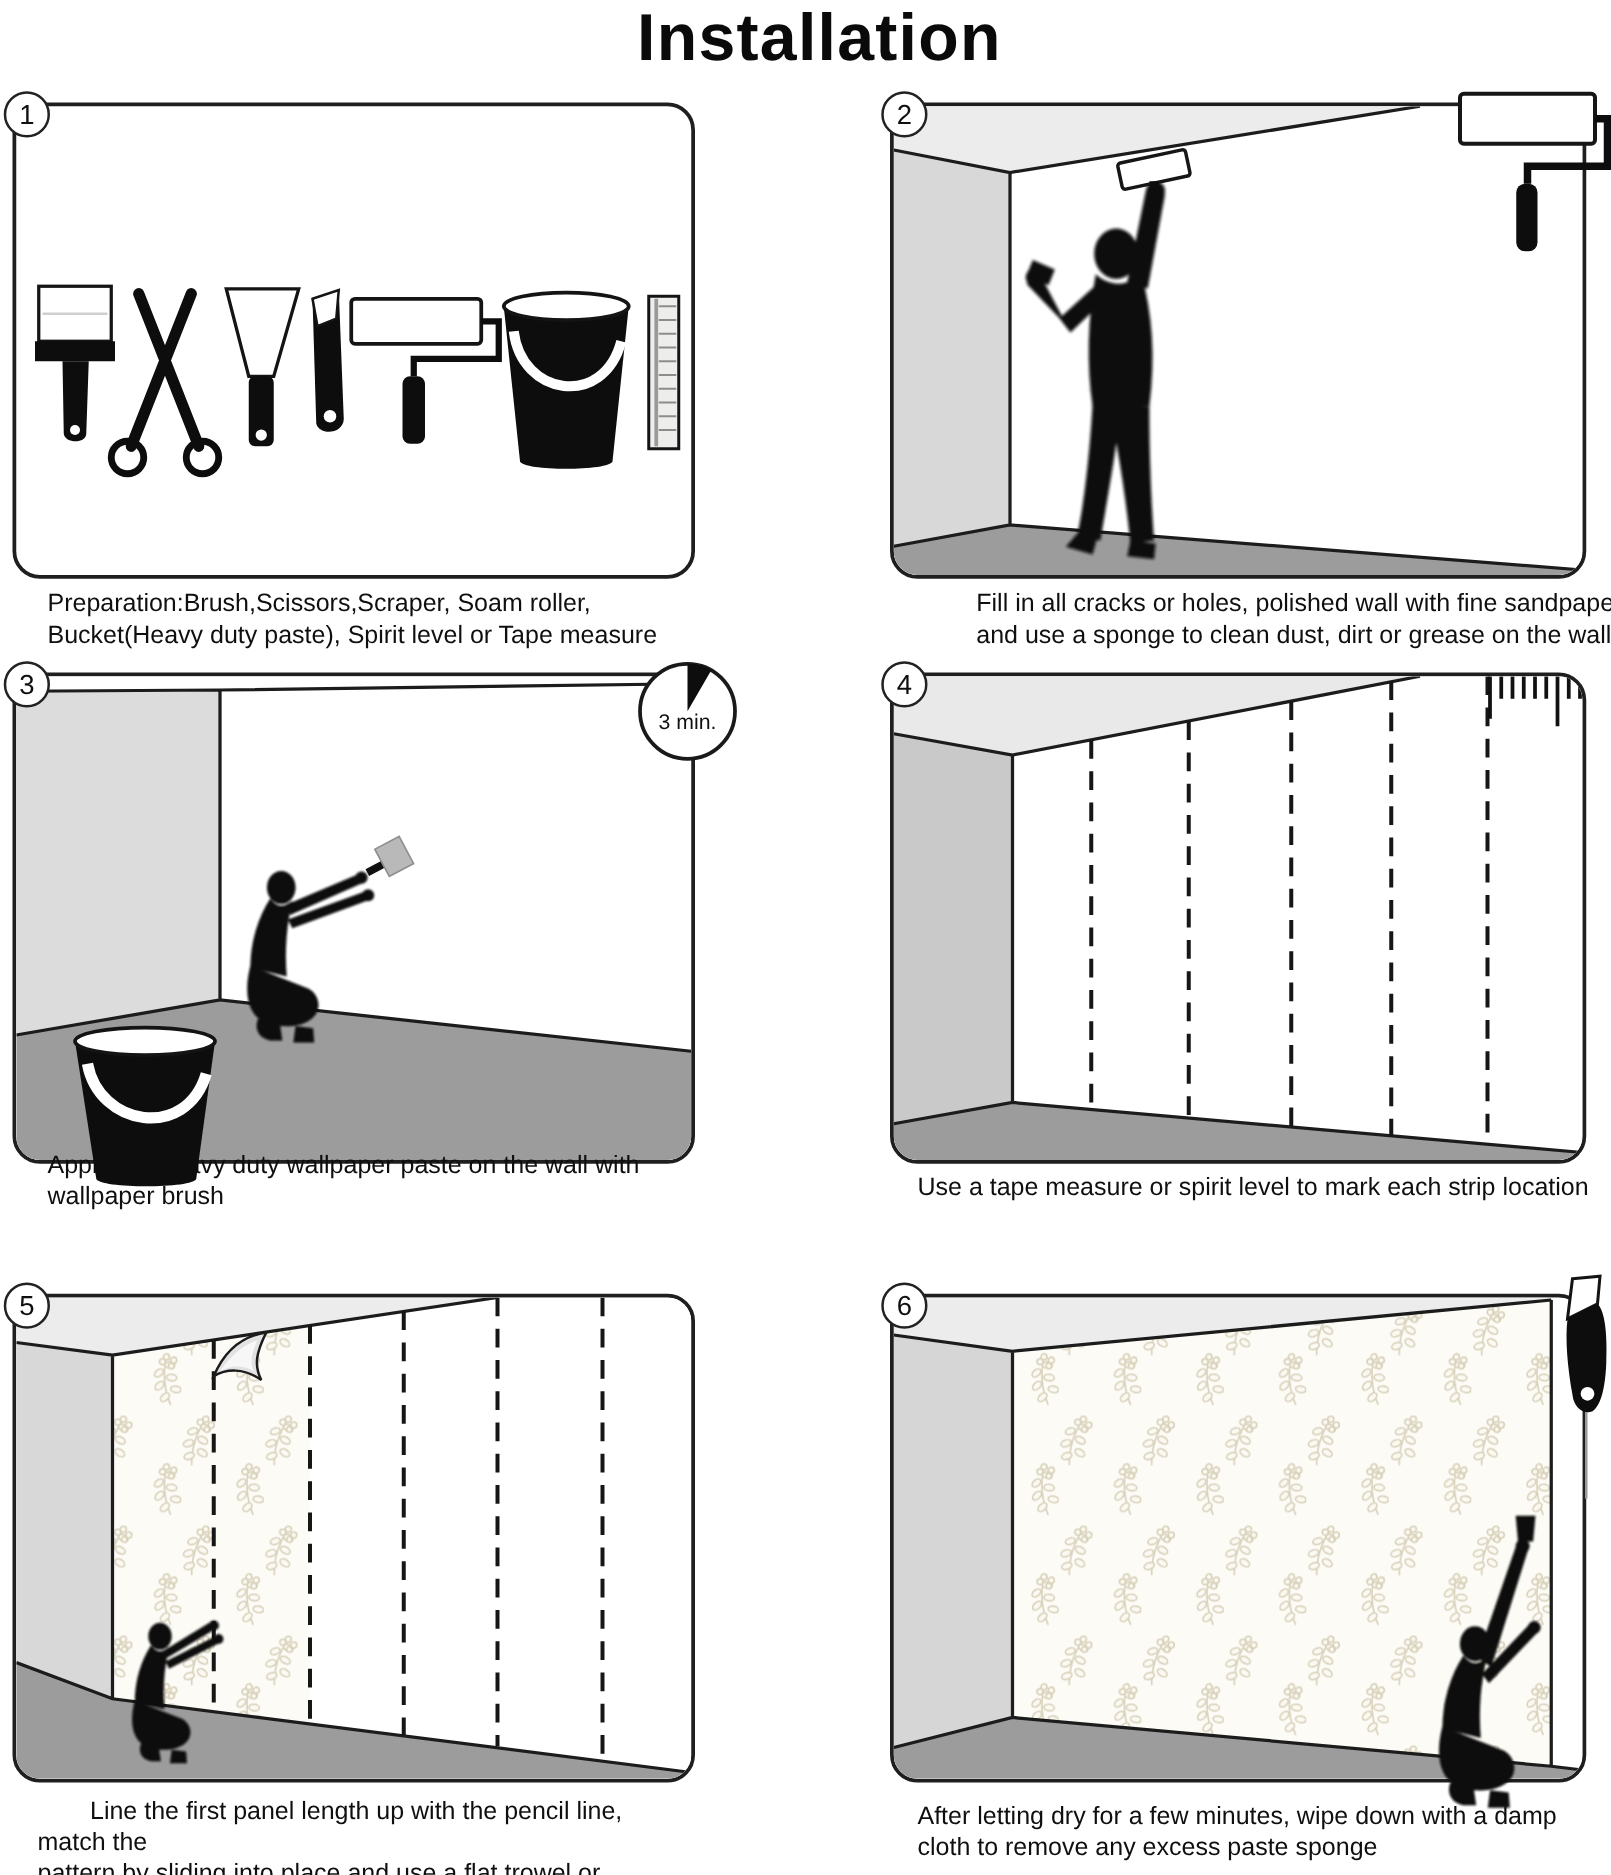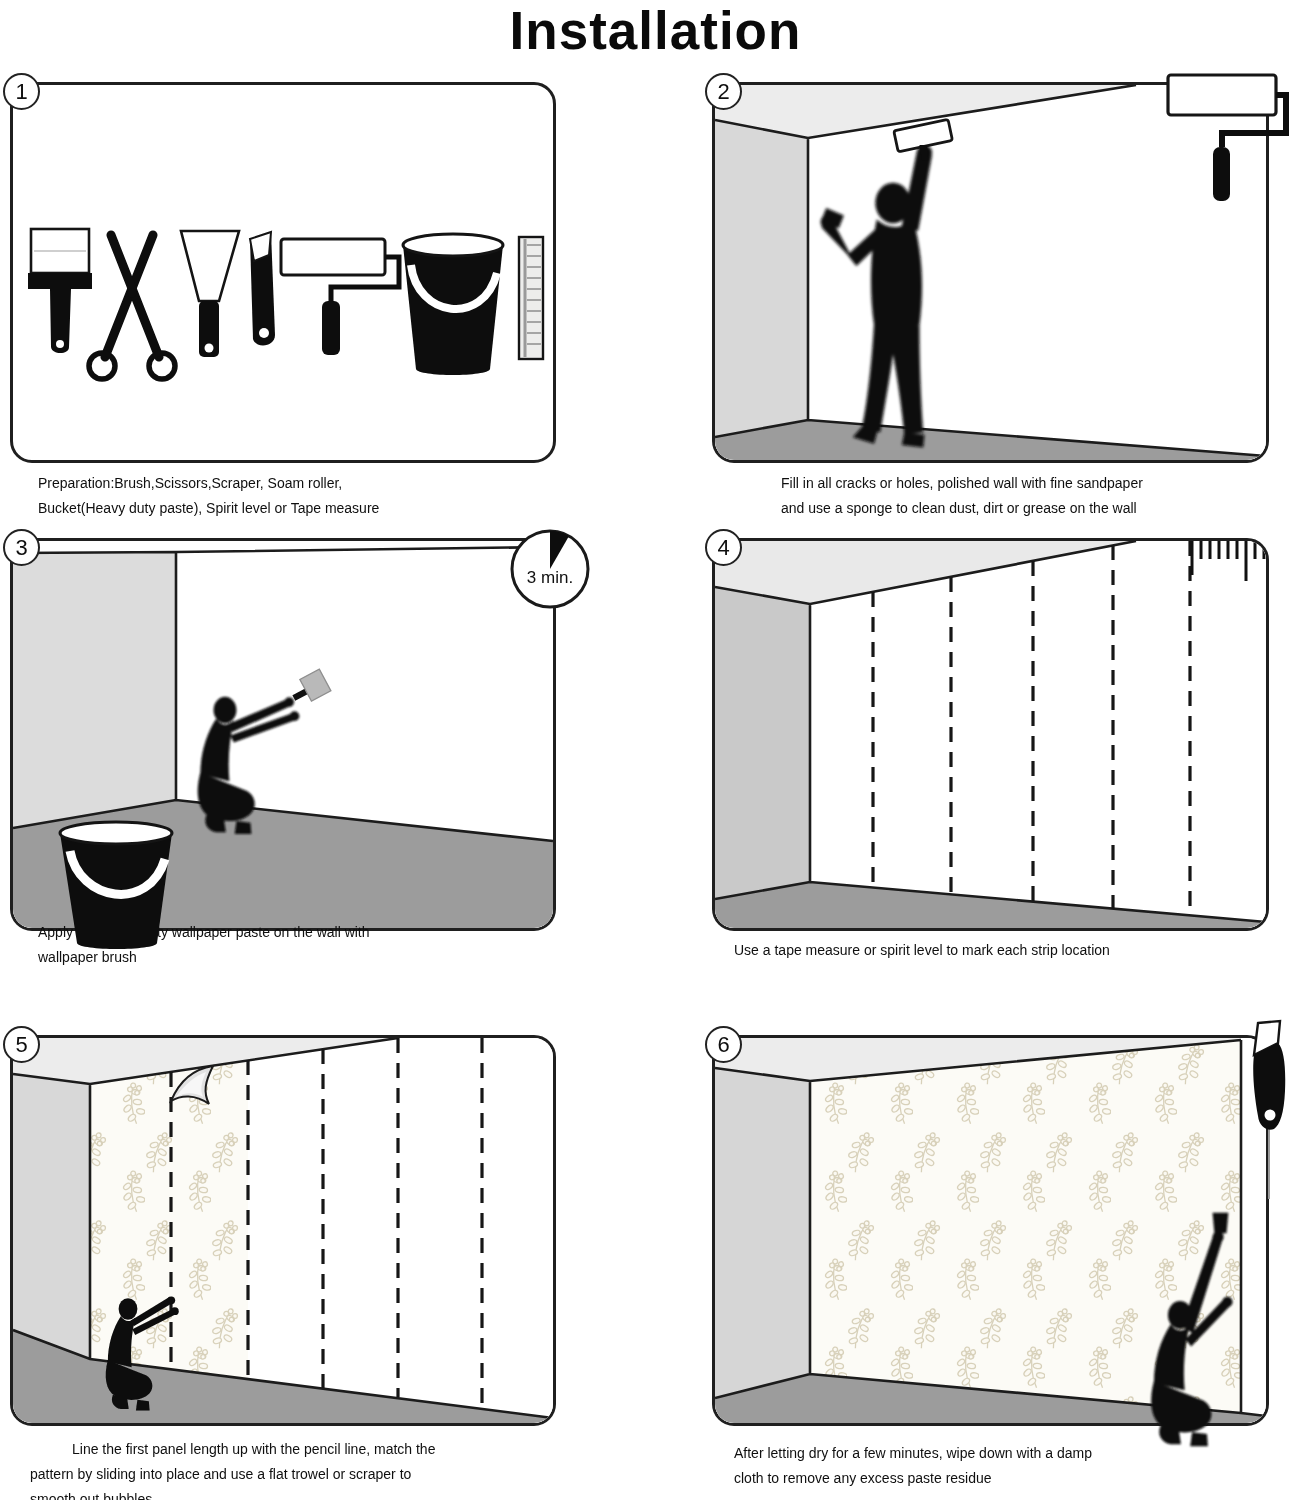--- a/index.html
+++ b/index.html
@@ -4,21 +4,21 @@
 <style>
   html,body { margin:0; padding:0; background:#ffffff; }
   body { width:1289px; height:1500px; position:relative; font-family:"Liberation Sans", sans-serif; color:#0f0f0f; overflow:hidden; }
   .title { position:absolute; top:0px; left:0; width:100%; text-align:center; font-size:53px; font-weight:bold; letter-spacing:1px; color:#0a0a0a;padding-left:11px; }
   .panel { position:absolute; }
   .frame { position:absolute; inset:0; border:3px solid #1f1f1f; border-radius:22px; overflow:hidden; background:#ffffff; }
   svg.room { display:block; width:100%; height:100%; }
   .overlay { position:absolute; z-index:5; overflow:visible; }
   .badge { position:absolute; left:-7px; top:-9px; width:33px; height:33px; background:#fff; border:2.5px solid #222;
            border-radius:50%; display:flex; align-items:center; justify-content:center; font-size:22px; z-index:7; }
-  .caption { position:absolute; font-size:14px; line-height:25px; white-space:pre-line; }
+  .caption { position:absolute; font-size:20px; line-height:25px; white-space:pre-line; }
   .indent1 { text-indent:42px; }
   
   .ln { stroke:#1c1c1c; stroke-width:2.6; fill:none; }
   .dash { stroke:#161616; stroke-width:3.2; fill:none; stroke-dasharray:15 10; }
   .f-ceil { fill:#ececec; } .f-lwall { fill:#d8d8d8; } .f-floor { fill:#9c9c9c; }
   .f-ink { fill:#0d0d0d; } .f-wh { fill:#ffffff; }
   .sil path, .sil ellipse, .sil circle { fill:#0c0c0c; }
   .sprig { stroke:#d8d1ba; stroke-width:1.3; fill:#fbf9f2; }
   svg text { font-family:"Liberation Sans", sans-serif; fill:#101010; }
 </style>
@@ -346,13 +346,13 @@
       <g>
         <path d="M 35 -110 L 52 -110 L 50 -88 L 37 -88 Z" fill="#141414"></path>
       </g>
     </g>
   </svg>
   <div class="badge">
       <span>6</span>
     </div>
 </div>
 <div class="caption" style="left:734px;top:1441px;width:540px">After letting dry for a few minutes, wipe down with a damp
-cloth to remove any excess paste residue</div>
+cloth to remove any excess paste sponge</div>
 
 </body></html>

